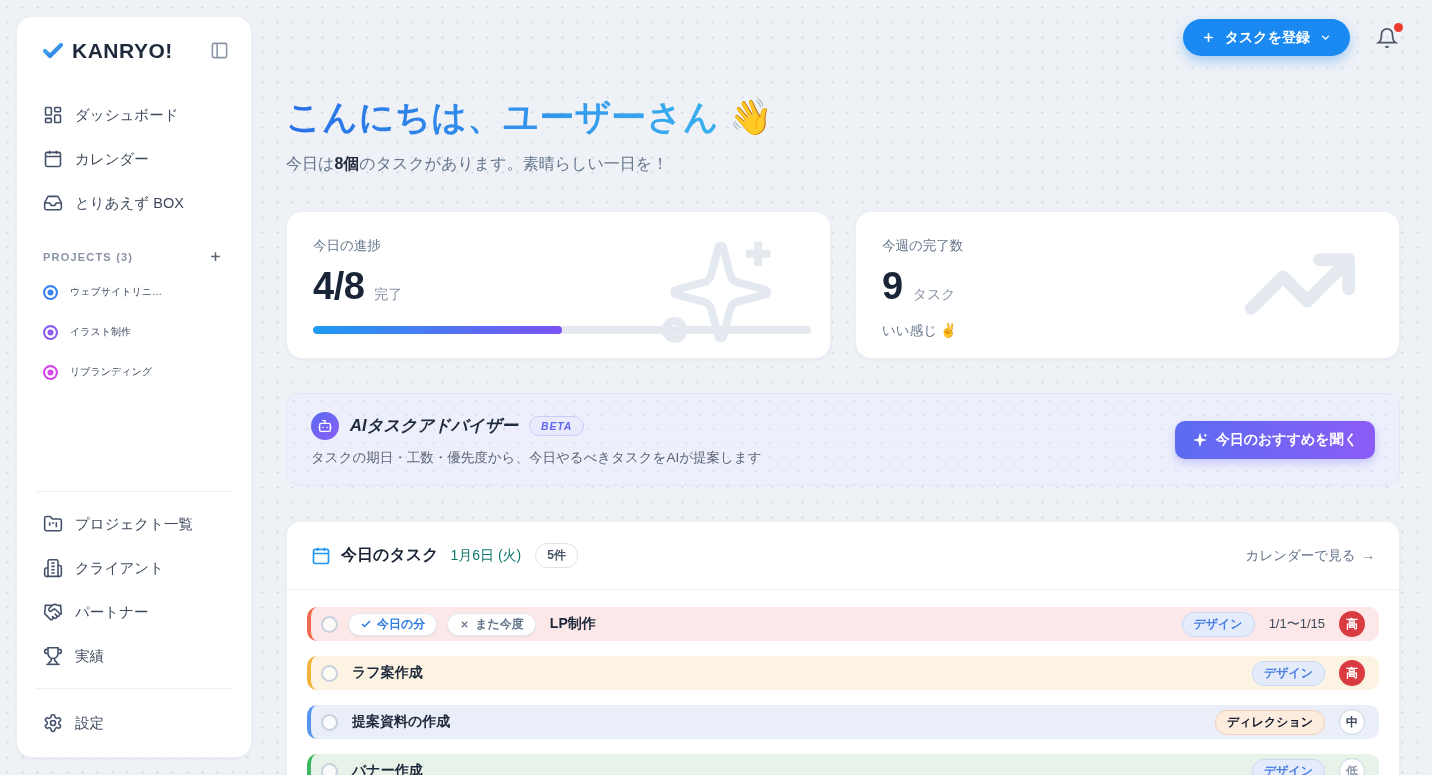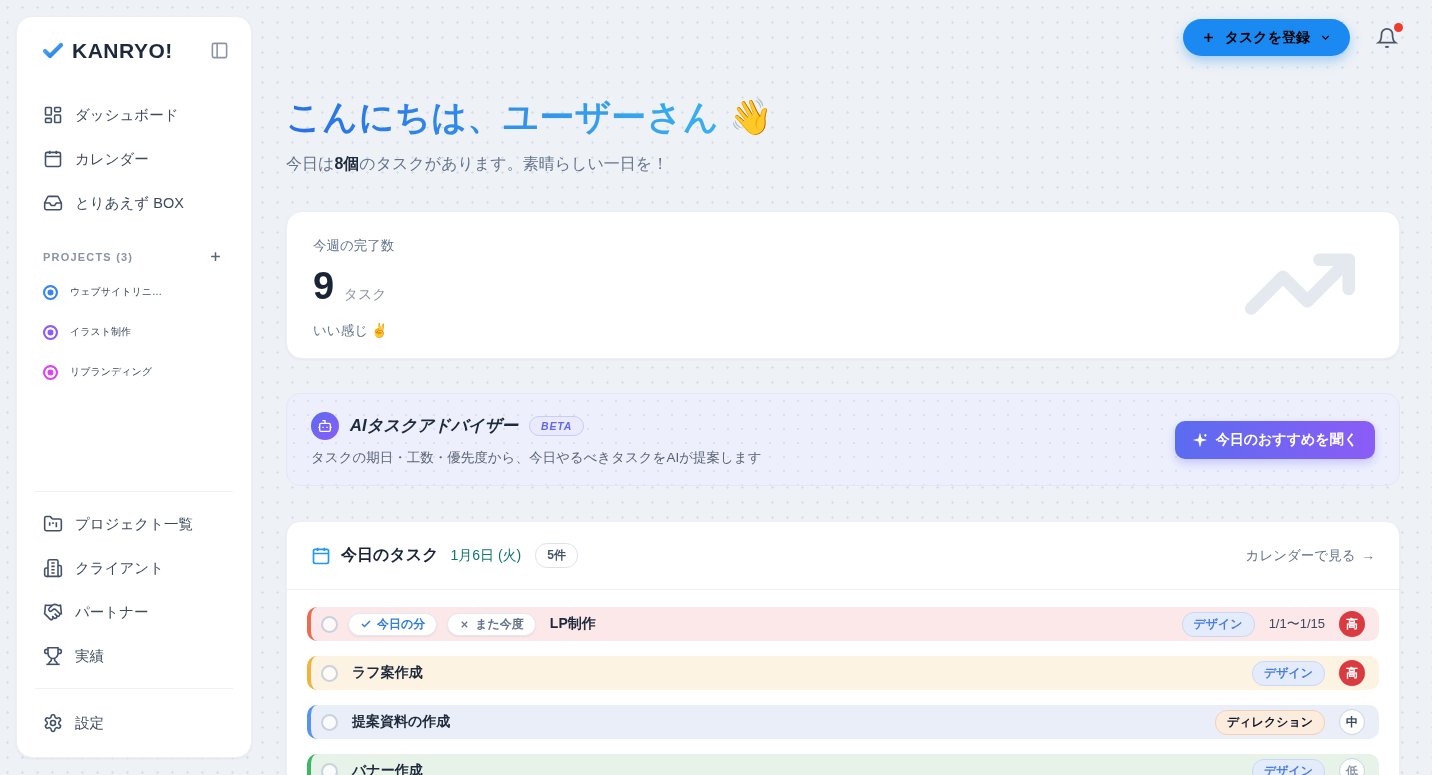--- a/index.html
+++ b/index.html
@@ -50,21 +50,21 @@
   .sidebar-bottom { margin-top:auto; }
   .side-divider { height:1px; background:#edf0f4; margin:10px 2px; }
   .settings-block { padding-top:4px; }
 
   
   .main { position:absolute; left:286px; top:0; right:32px; }
   .topbar { display:flex; justify-content:flex-end; align-items:center; gap:24px; padding-top:19px; }
   .add-task-btn {
     display:flex; align-items:center; gap:9px; height:37px; padding:0 18px;
     border:none; border-radius:20px; cursor:pointer;
-    background:#1a8af2; color:#000000; font-size:14px; font-weight:700;
+    background:#1a8af2; color:#ffffff; font-size:14px; font-weight:700;
     font-family:inherit; box-shadow:0 5px 12px rgba(26,138,242,.35);
   }
   .bell-btn { position:relative; background:none; border:none; color:#4b5768; cursor:pointer; padding:2px; }
   .bell-dot { position:absolute; top:-2px; right:-3px; width:9px; height:9px; border-radius:50%;
     background:#ef3b2d; }
 
   .greeting { margin-top:38px; font-size:35px; font-weight:800; letter-spacing:.5px; }
   .greeting .grad {
     background:linear-gradient(90deg,#2970e6,#38b0ef);
     -webkit-background-clip:text; background-clip:text; color:transparent;
@@ -288,20 +288,35 @@
       </svg>
       <span class="bell-dot"></span>
     </button>
   </div>
 
   <h1 class="greeting"><span class="grad">こんにちは、ユーザーさん</span> <span>👋</span></h1>
   <p class="subtitle"><span>今日は</span><b>8個</b><span>のタスクがあります。素晴らしい一日を！</span></p>
 
   <section class="stats">
     <div class="card stat-card">
+      <div class="stat-label">今日の進捗</div>
+      <div class="stat-value-row">
+        <span class="stat-value">4/8</span>
+        <span class="stat-unit">完了</span>
+      </div>
+      <div class="progress-track">
+        <div class="progress-fill" style="width: 50%;"></div>
+      </div>
+      <svg class="watermark wm-sparkle" width="128" height="118" viewBox="0 0 26 24" fill="none" stroke="currentColor" stroke-width="1.6">
+        <path d="M12.4 15.2a2 2 0 0 0-1.4-1.4L5.3 12.3a.5.5 0 0 1 0-.95L11 9.8a2 2 0 0 0 1.4-1.4l1.5-5.7a.5.5 0 0 1 .95 0l1.47 5.7a2 2 0 0 0 1.42 1.4l5.7 1.55a.5.5 0 0 1 0 .95l-5.7 1.47a2 2 0 0 0-1.42 1.42l-1.47 5.7a.5.5 0 0 1-.95 0z"></path>
+        <path d="M22 1.5v5M24.5 4h-5"></path>
+        <circle cx="5" cy="19.5" r="1.8"></circle>
+      </svg>
+    </div>
+    <div class="card stat-card">
       <div class="stat-label">今週の完了数</div>
       <div class="stat-value-row">
         <span class="stat-value">9</span>
         <span class="stat-unit">タスク</span>
       </div>
       <div class="stat-note"><span>いい感じ</span> <span>✌️</span></div>
       <svg class="watermark wm-trend" width="118" height="78" viewBox="0 0 24 16" fill="none" stroke="currentColor" stroke-width="2.6" stroke-linecap="round" stroke-linejoin="round">
         <path d="m22 2-8.5 8.5L8.5 5.5 2 12"></path>
           <path d="M16 2h6v6"></path>
       </svg>

